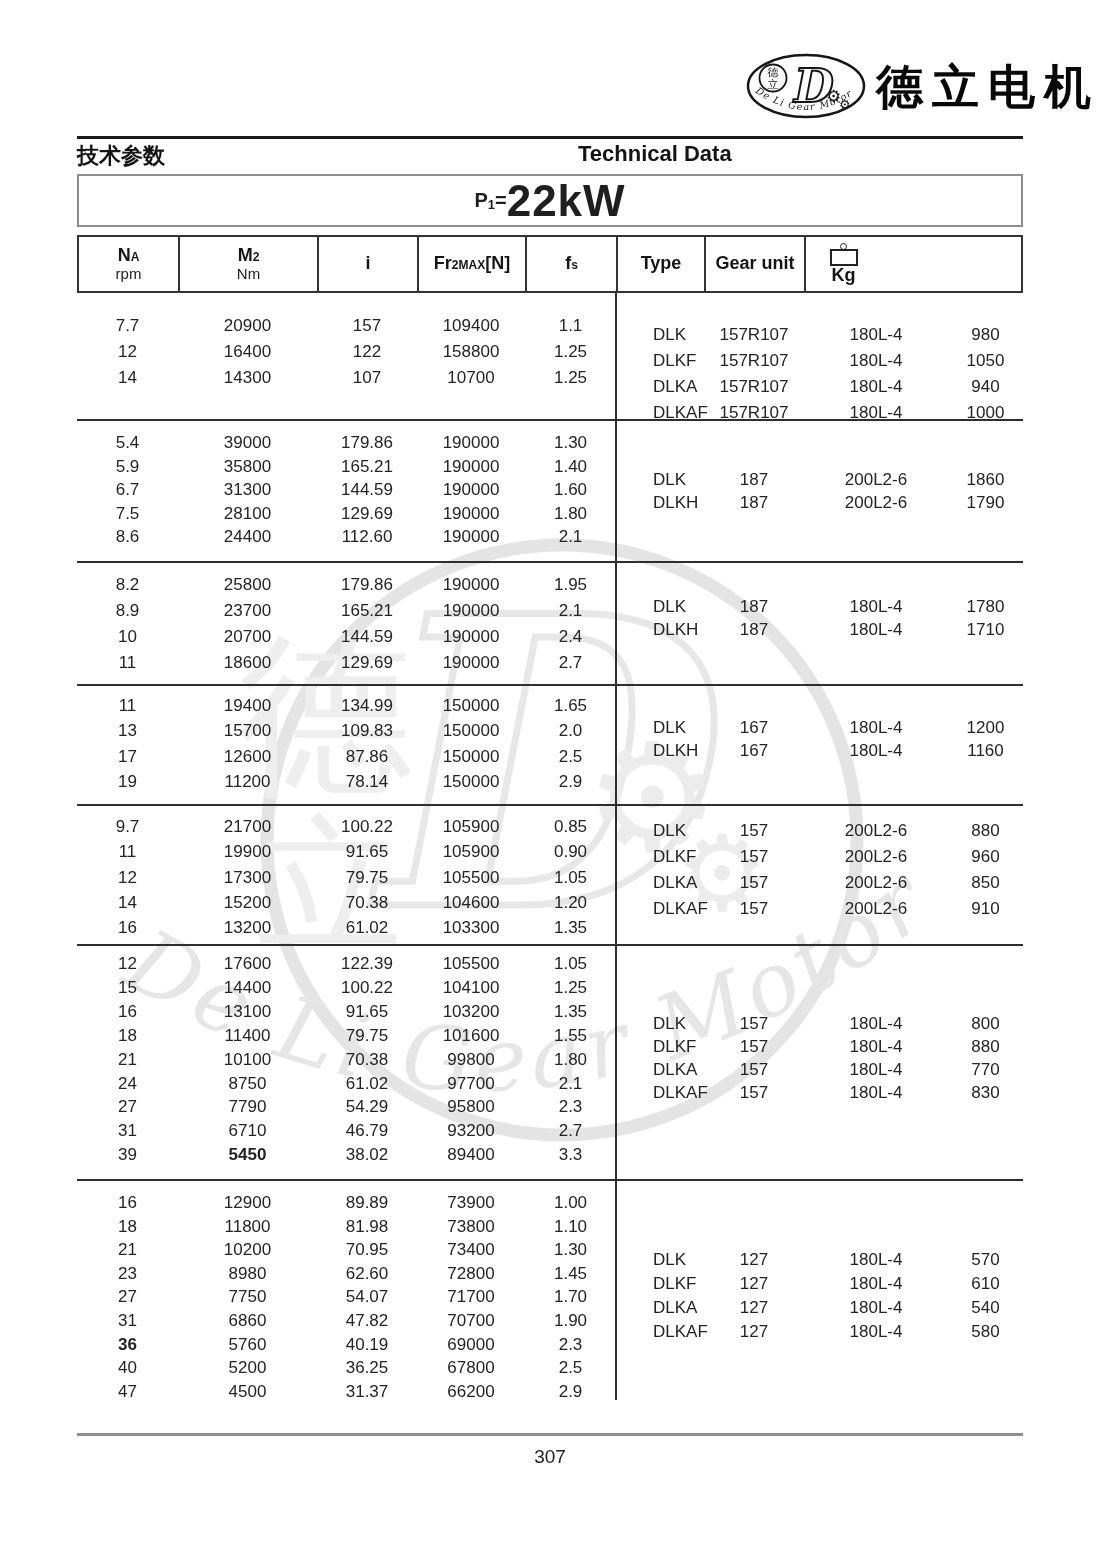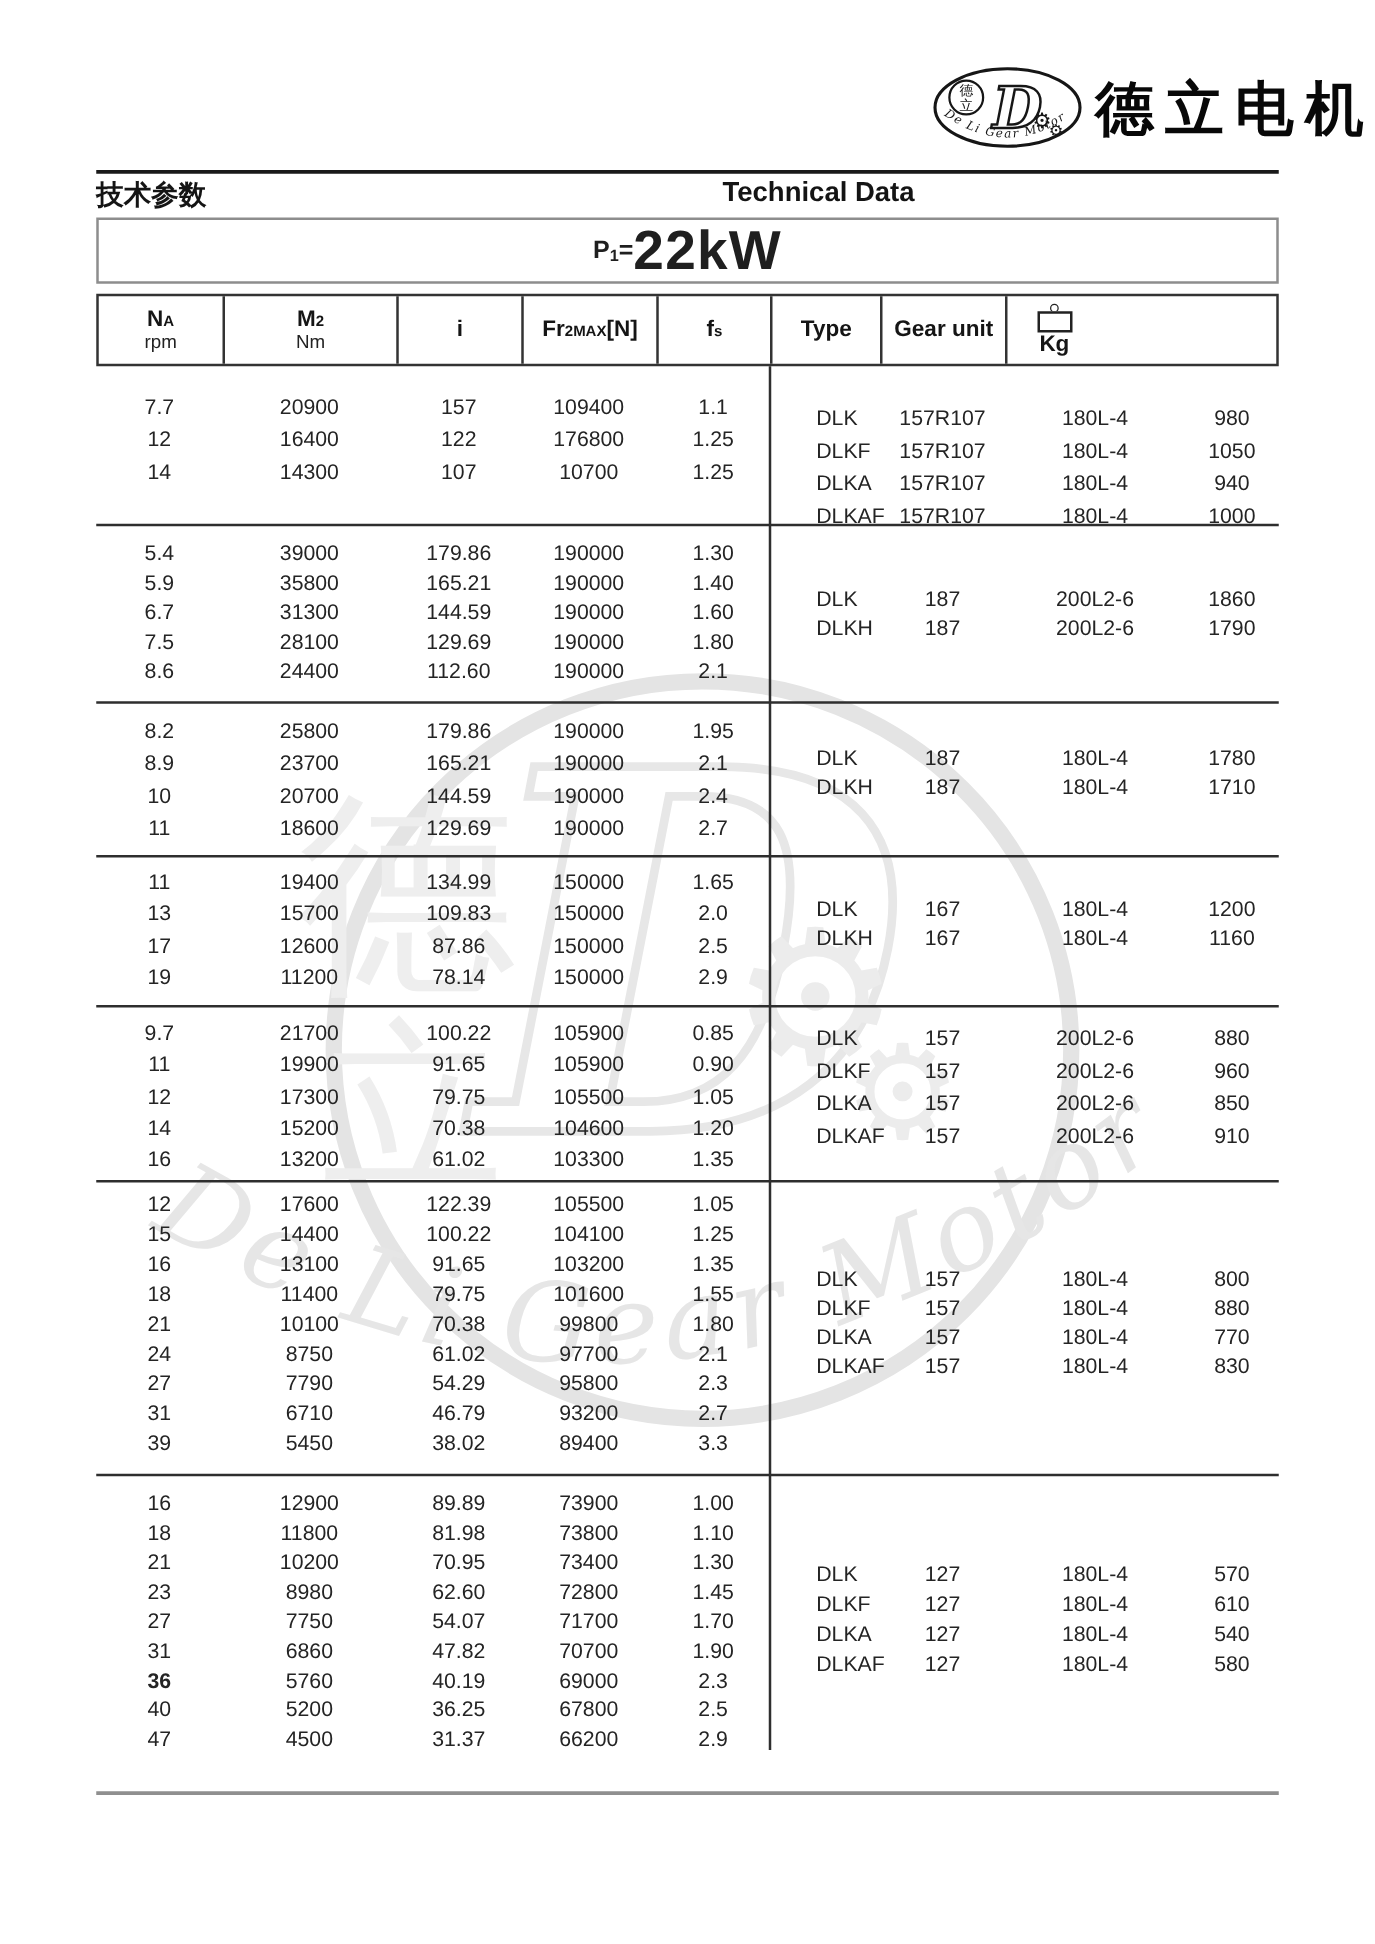--- a/index.html
+++ b/index.html
@@ -155,21 +155,21 @@
             <div class="dcell" style="width: 101px;">7.7</div>
             <div class="dcell" style="width: 139px;">20900</div>
             <div class="dcell" style="width: 100px;">157</div>
             <div class="dcell" style="width: 108px;">109400</div>
             <div class="dcell" style="width: 91px;">1.1</div>
           </div>
           <div class="drow" style="top: 48px;">
             <div class="dcell" style="width: 101px;">12</div>
             <div class="dcell" style="width: 139px;">16400</div>
             <div class="dcell" style="width: 100px;">122</div>
-            <div class="dcell" style="width: 108px;">176800</div>
+            <div class="dcell" style="width: 108px;">158800</div>
             <div class="dcell" style="width: 91px;">1.25</div>
           </div>
           <div class="drow" style="top: 74px;">
             <div class="dcell" style="width: 101px;">14</div>
             <div class="dcell" style="width: 139px;">14300</div>
             <div class="dcell" style="width: 100px;">107</div>
             <div class="dcell" style="width: 108px;">10700</div>
             <div class="dcell" style="width: 91px;">1.25</div>
           </div>
           <div class="vwrap" style="margin-top: 17px;">
@@ -453,21 +453,21 @@
           </div>
           <div class="drow" style="top: 175.3px;">
             <div class="dcell" style="width: 101px;">31</div>
             <div class="dcell" style="width: 139px;">6710</div>
             <div class="dcell" style="width: 100px;">46.79</div>
             <div class="dcell" style="width: 108px;">93200</div>
             <div class="dcell" style="width: 91px;">2.7</div>
           </div>
           <div class="drow" style="top: 199.2px;">
             <div class="dcell" style="width: 101px;">39</div>
-            <div class="dcell" style="width: 139px;">5450</div>
+            <div class="dcell" style="width: 139px; font-weight: bold;">5450</div>
             <div class="dcell" style="width: 100px;">38.02</div>
             <div class="dcell" style="width: 108px;">89400</div>
             <div class="dcell" style="width: 91px;">3.3</div>
           </div>
           <div class="vwrap" style="margin-top: -4px;">
             <div class="vrow" style="height: 23px;">
               <div class="vcell type" style="width: 88px;">DLK</div>
               <div class="vcell" style="width: 100px;">157</div>
               <div class="vcell" style="width: 144px;">180L-4</div>
               <div class="vcell" style="width: 75px;">800</div>
@@ -588,14 +588,15 @@
         <div class="sep" style="top: 419px;"></div>
         <div class="sep" style="top: 561px;"></div>
         <div class="sep" style="top: 684px;"></div>
         <div class="sep" style="top: 804px;"></div>
         <div class="sep" style="top: 944px;"></div>
         <div class="sep" style="top: 1179px;"></div>
       </div>
     <div class="vline"></div>
 
     <div class="foot-rule"></div>
+    <div class="page-num">307</div>
   </div>
 </div>
 
 </body></html>

